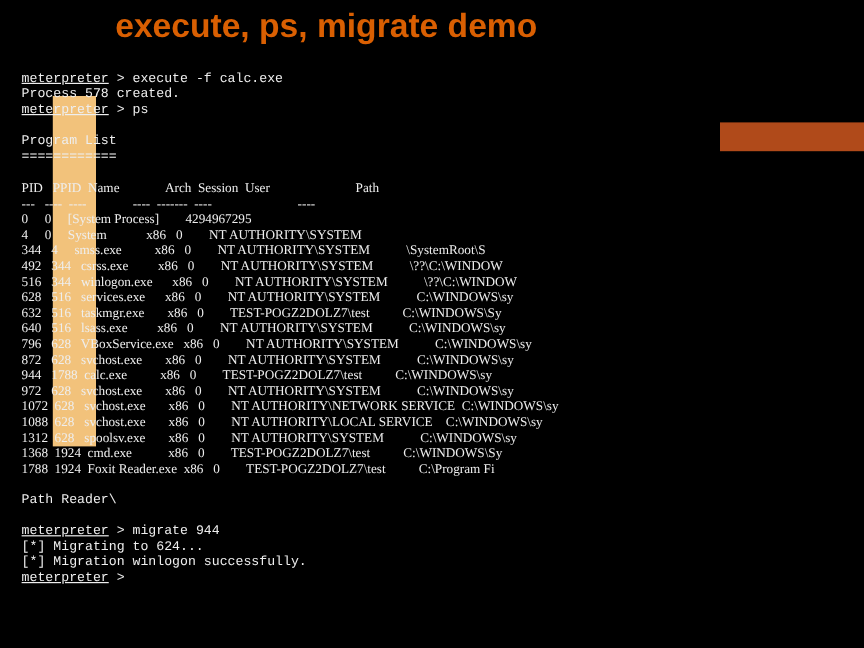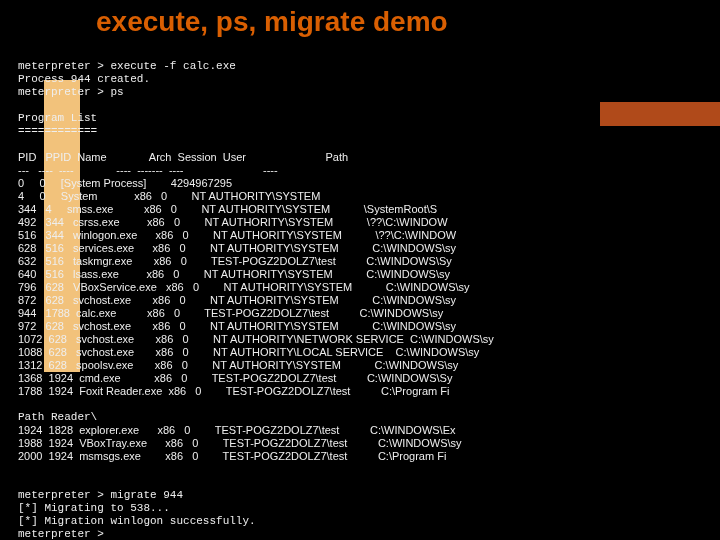--- a/index.html
+++ b/index.html
@@ -1,31 +1,31 @@
 <!DOCTYPE html>
 <html><head>
 <meta charset="utf-8">
 <style>
   html,body{margin:0;padding:0;width:720px;height:540px;background:#000;font-family:Arial,sans-serif;overflow:hidden}
   .slide{position:relative;width:720px;height:540px;background:#000}
   .title{position:absolute;top:6px;left:96px;font-size:28px;font-weight:bold;color:#d95f02}
   .yellowbar{position:absolute;top:80px;left:44px;width:36px;height:292px;background:#f2c27b}
   .orangebar{position:absolute;top:102px;right:0;width:120px;height:24px;background:#b04a1a}
   .terminal{position:absolute;top:60px;left:18px;right:0;bottom:0;color:#eee;font-family:"Courier New",monospace;font-size:11px;line-height:13px;white-space:pre}
-  .prompt{}
-  .table{font-family:Liberation Sans, sans-serif;font-size:11px;line-height:13px;white-space:pre;color:#eee}
+  .prompt{text-decoration:underline}
+  .table{font-family:Liberation Serif, serif;font-size:11px;line-height:13px;white-space:pre;color:#eee}
 </style>
 </head>
 <body>
 <div class="slide">
   <div class="title">execute, ps, migrate demo</div>
   <div class="yellowbar"></div>
   <div class="orangebar"></div>
   <div class="terminal"><span class="prompt">meterpreter</span><span> &gt; execute -f calc.exe</span>
-<span>Process 944 created.</span>
+<span>Process 578 created.</span>
 <span class="prompt">meterpreter</span><span> &gt; ps</span>
 
 <span>Program List</span>
 <span>============</span>
 
 <div class="table" id="ps-table">PID   PPID  Name              Arch  Session  User                          Path
 ---   ----  ----              ----  -------  ----                          ----
 0     0     [System Process]        4294967295                              
 4     0     System            x86   0        NT AUTHORITY\SYSTEM           
 344   4     smss.exe          x86   0        NT AUTHORITY\SYSTEM           \SystemRoot\S
@@ -38,22 +38,18 @@
 872   628   svchost.exe       x86   0        NT AUTHORITY\SYSTEM           C:\WINDOWS\sy
 944   1788  calc.exe          x86   0        TEST-POGZ2DOLZ7\test          C:\WINDOWS\sy
 972   628   svchost.exe       x86   0        NT AUTHORITY\SYSTEM           C:\WINDOWS\sy
 1072  628   svchost.exe       x86   0        NT AUTHORITY\NETWORK SERVICE  C:\WINDOWS\sy
 1088  628   svchost.exe       x86   0        NT AUTHORITY\LOCAL SERVICE    C:\WINDOWS\sy
 1312  628   spoolsv.exe       x86   0        NT AUTHORITY\SYSTEM           C:\WINDOWS\sy
 1368  1924  cmd.exe           x86   0        TEST-POGZ2DOLZ7\test          C:\WINDOWS\Sy
 1788  1924  Foxit Reader.exe  x86   0        TEST-POGZ2DOLZ7\test          C:\Program Fi
 </div>
 <span>Path Reader\</span>
-<div class="table" id="ps-table2">1924  1828  explorer.exe      x86   0        TEST-POGZ2DOLZ7\test          C:\WINDOWS\Ex
-1988  1924  VBoxTray.exe      x86   0        TEST-POGZ2DOLZ7\test          C:\WINDOWS\sy
-2000  1924  msmsgs.exe        x86   0        TEST-POGZ2DOLZ7\test          C:\Program Fi
-</div>
 
 <span class="prompt">meterpreter</span><span> &gt; migrate 944</span>
-<span>[*] Migrating to 538...</span>
+<span>[*] Migrating to 624...</span>
 <span>[*] Migration winlogon successfully.</span>
 <span class="prompt">meterpreter</span><span> &gt; </span></div>
 </div>
 
 </body></html>

